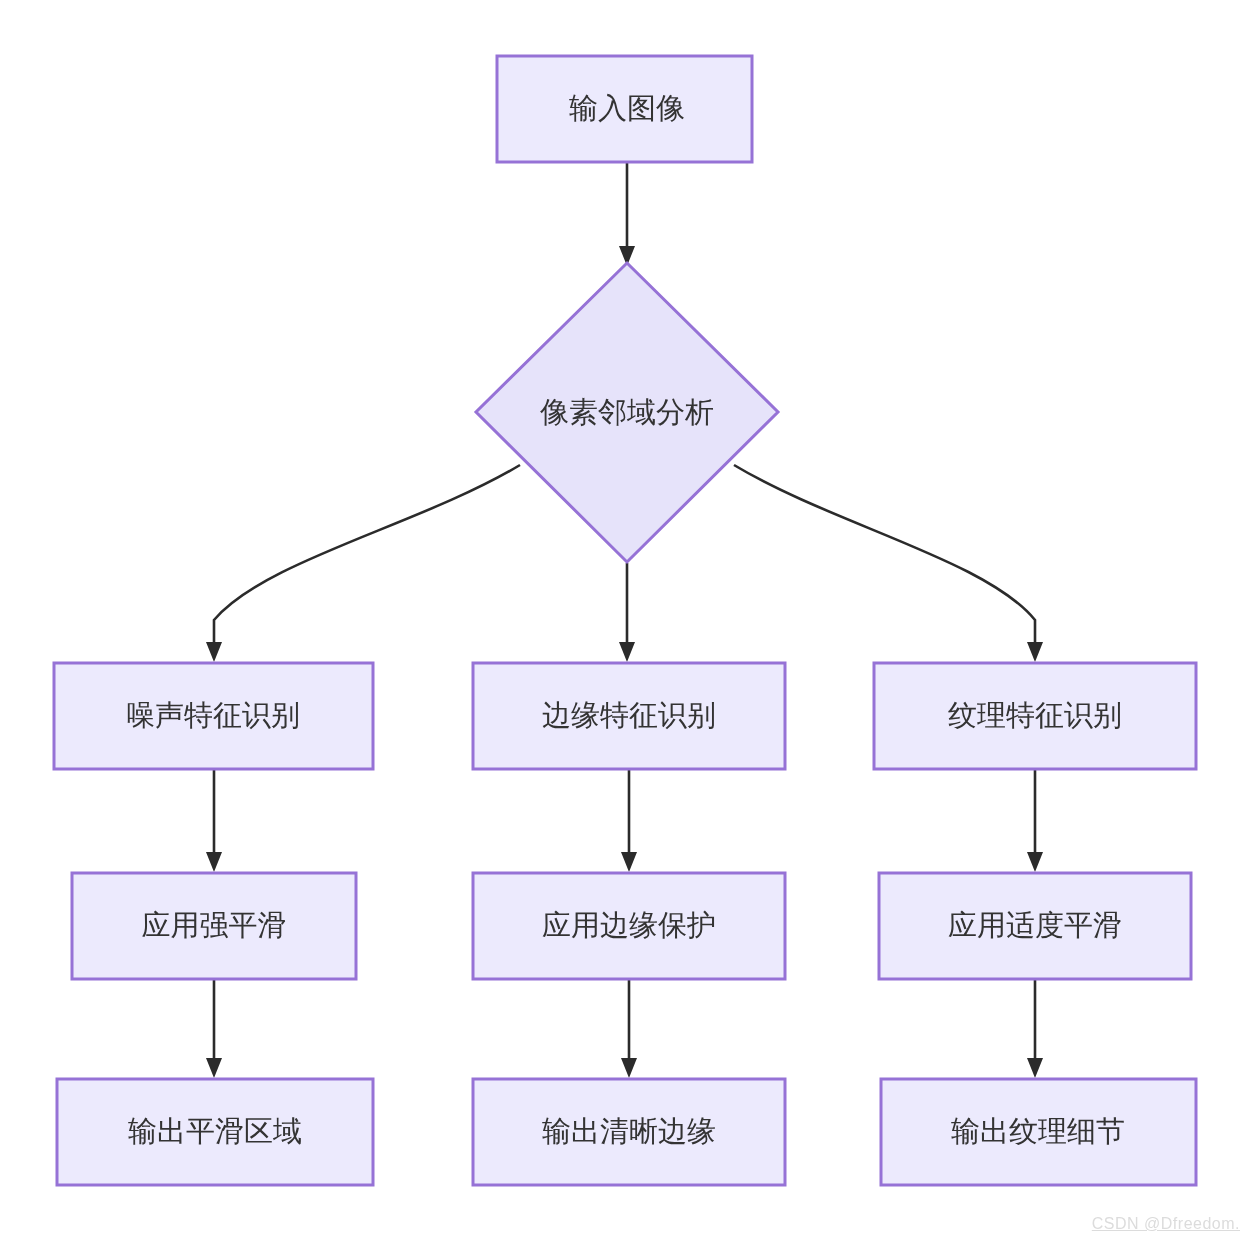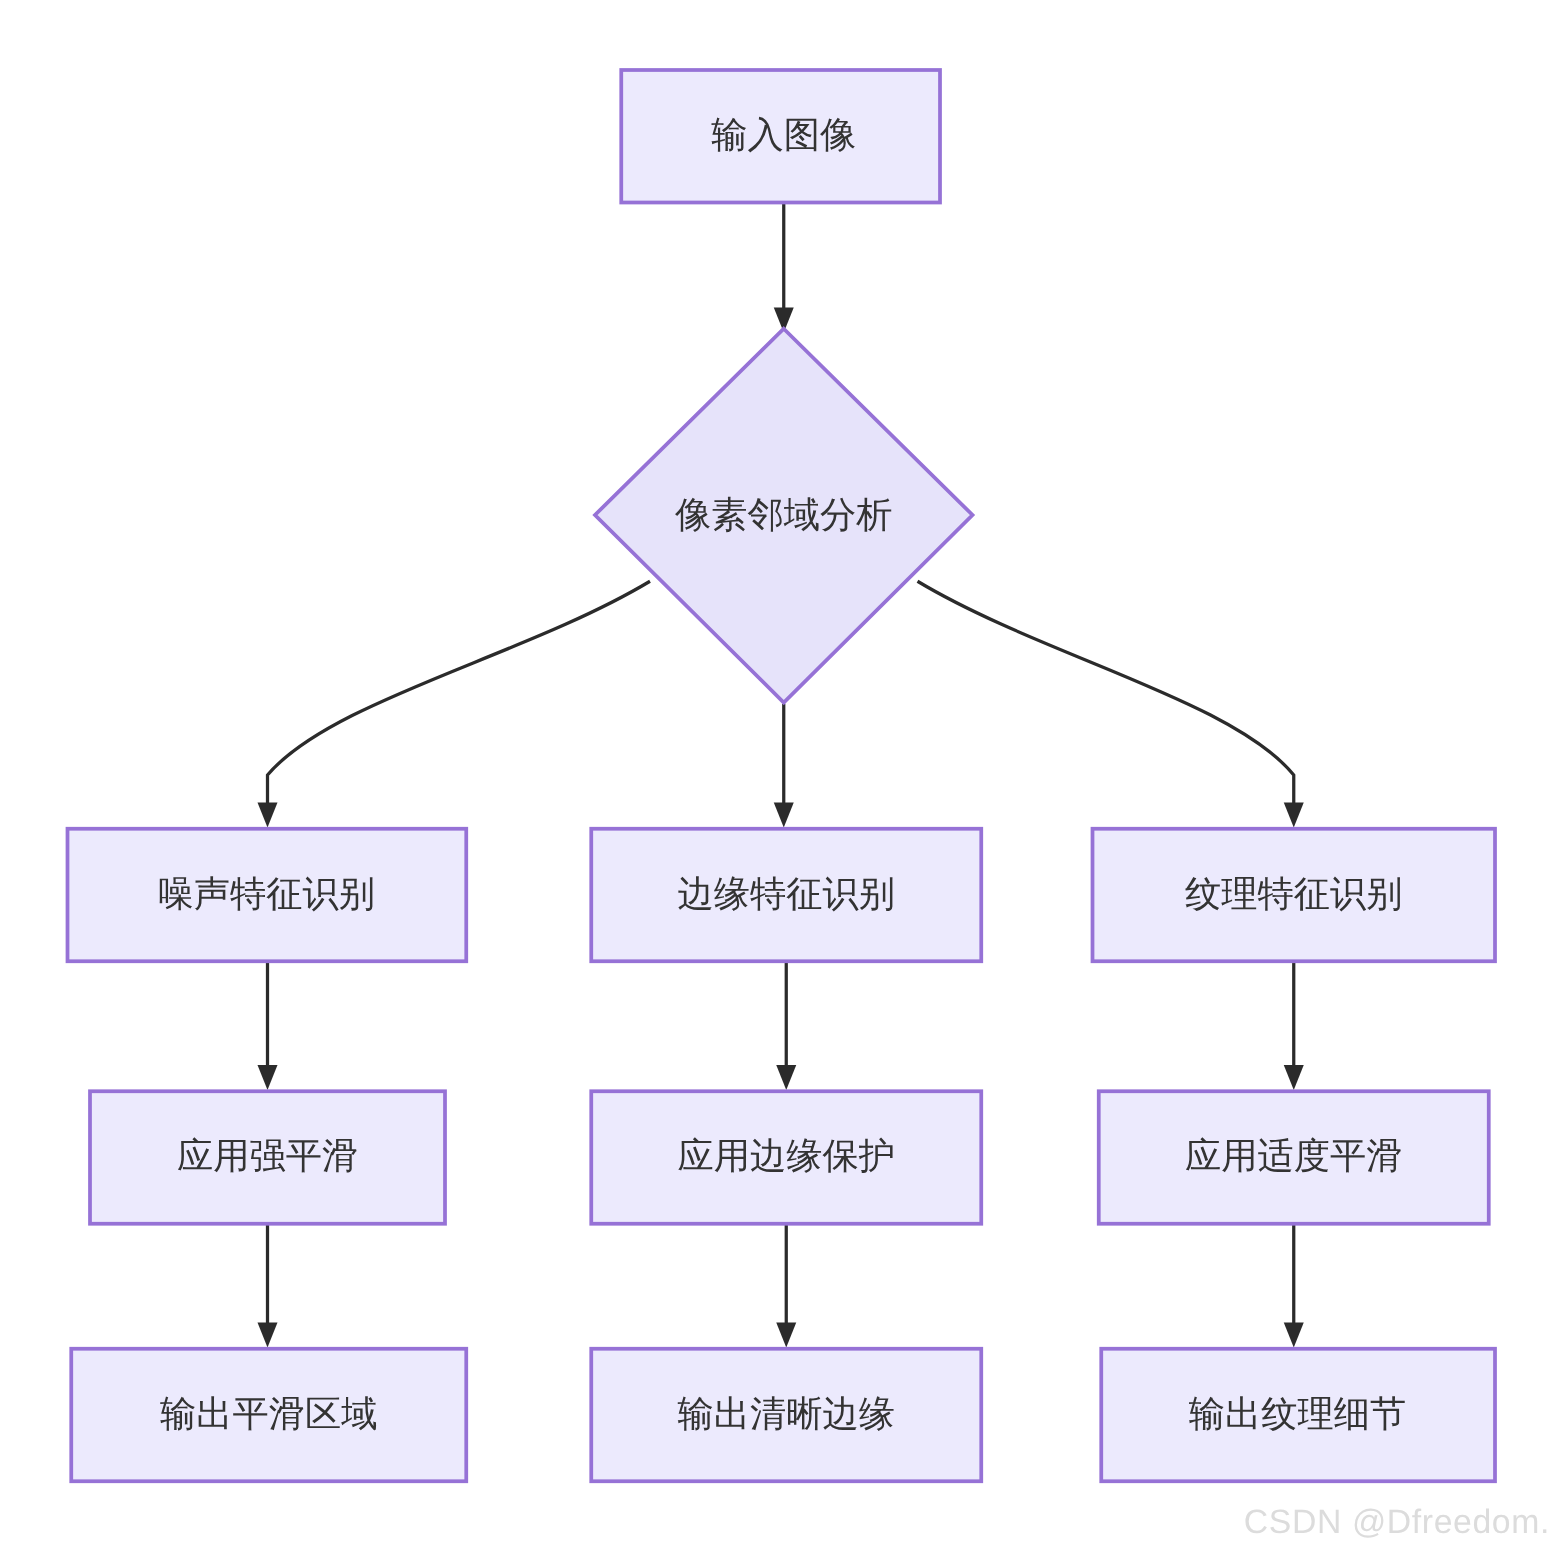--- a/index.html
+++ b/index.html
@@ -50,25 +50,26 @@
   }
   .arrow-head {
     fill: #2b2b2b;
     stroke: none;
   }
   .watermark {
     position: absolute;
     right: 8px;
     bottom: 10px;
     font-family: "Liberation Sans", "DejaVu Sans", sans-serif;
-    font-size: 27px;
+    font-size: 16px;
     color: #dcdcdc;
     letter-spacing: 0.5px;
     user-select: none;
     white-space: nowrap;
+    text-decoration: underline;
   }
 </style>
 </head>
 <body>
 
 <div id="canvas">
 
   <svg class="flow" viewBox="0 0 1248 1243" xmlns="http://www.w3.org/2000/svg">
 
     <g>

